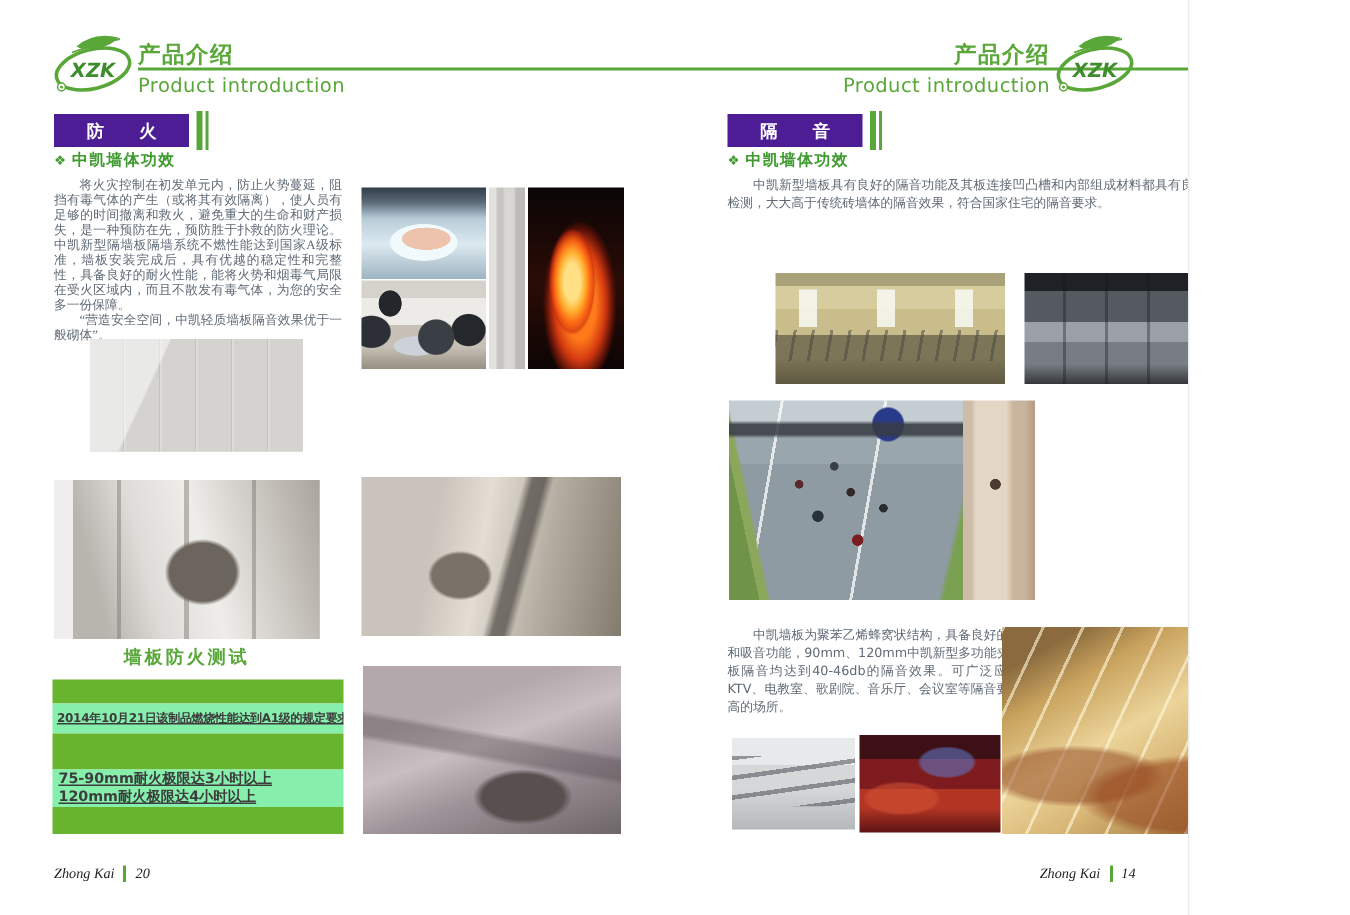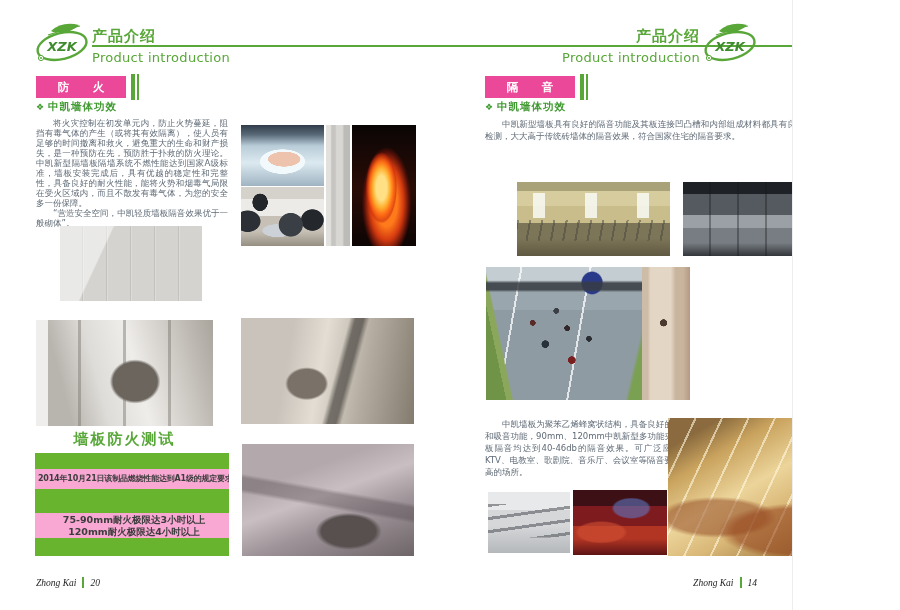--- a/index.html
+++ b/index.html
@@ -11,44 +11,44 @@
   .abs{position:absolute;}
 
   
   .title-zh{color:#58a738;font-size:15px;font-weight:bold;letter-spacing:1px;line-height:18px;}
   .title-en{color:#58a738;font-size:13px;font-weight:normal;letter-spacing:.3px;line-height:16px;}
   .hr-green{background:#58a738;height:2px;}
   .logo svg{display:block;}
 
   
   .tab{
-    background:#ec4899;color:#fff;font-size:11.5px;font-weight:bold;
+    background:#4c1d95;color:#fff;font-size:11.5px;font-weight:bold;
     display:flex;align-items:center;justify-content:center;letter-spacing:6px;
     text-indent:6px;
   }
   .dblbar{display:flex;gap:2px;}
   .dblbar i{display:block;background:#58a738;height:26px;}
   .dblbar i.b1{width:4px;} .dblbar i.b2{width:2px;}
 
   
   .heading{color:#3f9a2f;font-size:10.5px;font-weight:bold;letter-spacing:1px;}
   .heading .bullet{font-size:9px;margin-right:3px;}
   .bodytext{color:#5f6a76;text-align:justify;}
   .bodytext p{margin:0;text-indent:2em;}
-  .left-text{font-size:8.5px;line-height:10px;width:192px;}
+  .left-text{font-size:8.5px;line-height:10px;width:192px;font-family:Liberation Serif, serif;}
   .right-text{font-size:8.5px;line-height:12px;width:380px;}
   .right-text3{font-size:8.5px;line-height:12px;width:205px;}
-  .caption{color:#58a738;font-size:15px;font-weight:bold;text-align:center;letter-spacing:2px;}
+  .caption{color:#58a738;font-size:12px;font-weight:bold;text-align:center;letter-spacing:2px;}
 
   
   .bars{width:194px;}
   .bar-g{background:#68b42f;}
-  .bar-light{background:#f9a8d4;color:#3c3c3c;font-weight:bold;overflow:hidden;}
+  .bar-light{background:#86efac;color:#3c3c3c;font-weight:bold;overflow:hidden;text-decoration:underline;}
   .bar-light.one{font-size:8px;line-height:20px;padding-left:3px;white-space:nowrap;letter-spacing:-.2px;}
-  .bar-light.two{font-size:9.5px;line-height:11.5px;padding:1px 0 0 4px;text-align:center;}
+  .bar-light.two{font-size:9.5px;line-height:11.5px;padding:1px 0 0 4px;}
 
   
   .footer{display:flex;align-items:center;gap:6px;
     font-family:"Liberation Serif","DejaVu Serif",serif;font-style:italic;
     font-size:9.5px;color:#222;}
   .footer .sep{width:2px;height:11px;background:#58a738;}
 
   
   .ph{position:absolute;}
   .ph-baby-bath{background:

